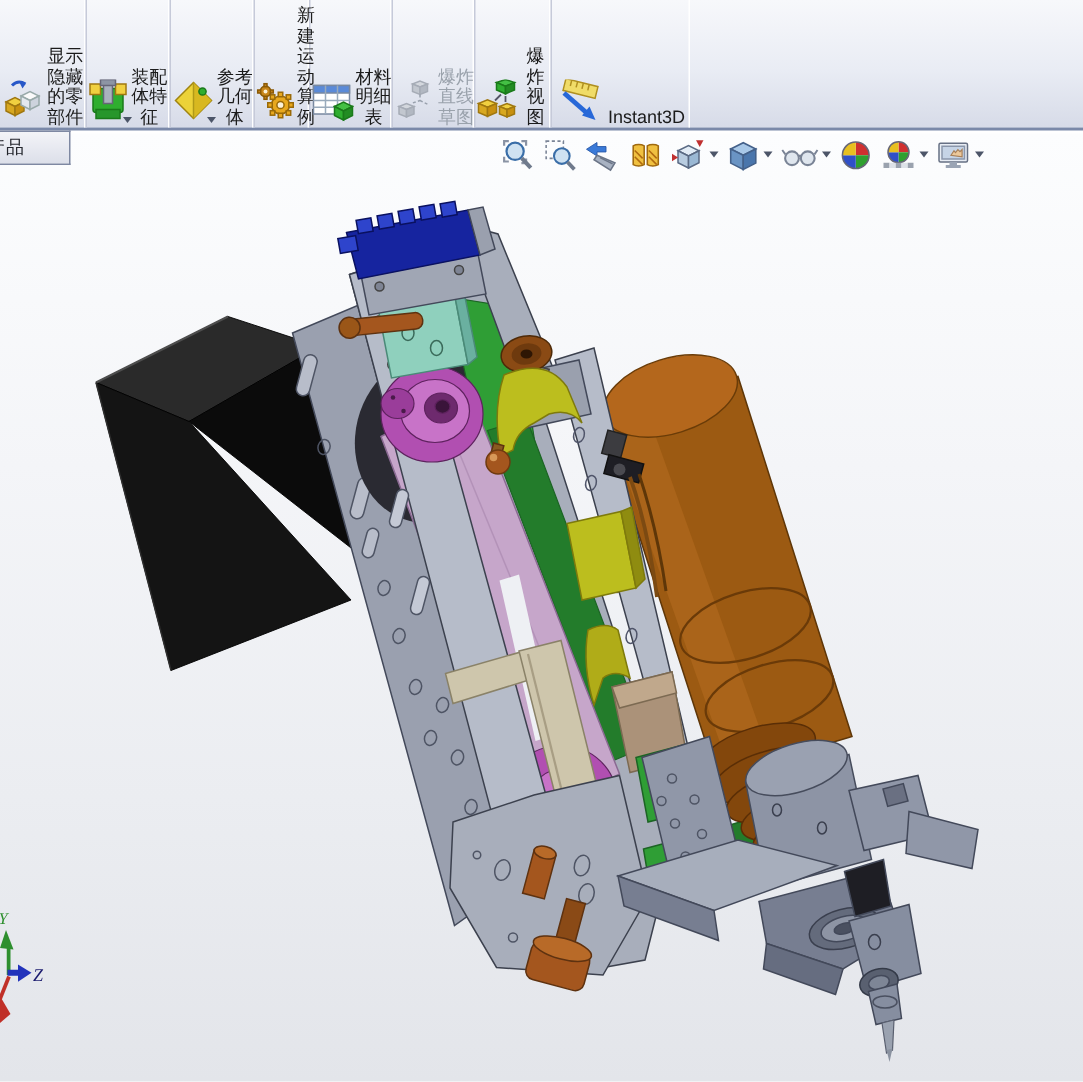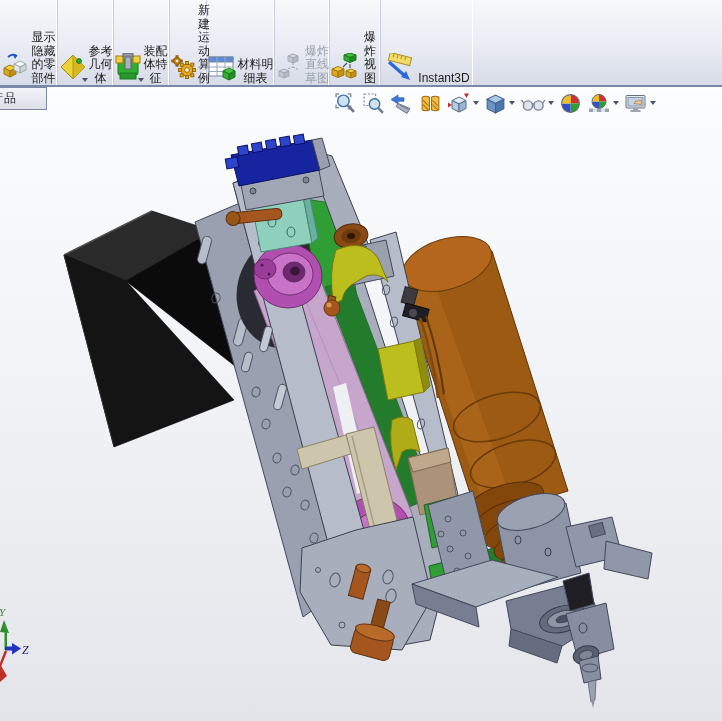--- a/index.html
+++ b/index.html
@@ -52,43 +52,43 @@
         <path d="M14 11 l6-3 6 3 -6 3 z" fill="#fafafa" stroke="#9aa"></path>
         <path d="M14 11 l0 6 6 3 0 -6 z" fill="#e4e8ee" stroke="#9aa"></path>
         <path d="M26 11 l0 6 -6 3 0 -6 z" fill="#cdd3dd" stroke="#9aa"></path>
       </svg>
     </div>
     <div class="lbl">显示隐藏的零部件</div>
   </div>
 
   <div class="rbtn" style="width:56px">
     <div class="ico">
-      <svg width="30" height="30" viewBox="0 0 30 30">
-        <polygon points="15,2 27,14 15,26 3,14" fill="#ecd238" stroke="#a08410"></polygon>
-        <polygon points="15,2 27,14 15,26" fill="#d8b820"></polygon>
-        <line x1="15" y1="2" x2="15" y2="26" stroke="#b09a18"></line>
-        <circle cx="21" cy="8" r="2.4" fill="#2fae2f" stroke="#1a7a1a"></circle>
-      </svg>
-    </div>
-    <div class="lbl">参考几何体</div>
-    <div class="dd"></div>
-  </div>
-
-  <div class="rbtn" style="width:56px">
-    <div class="ico">
       <svg width="28" height="30" viewBox="0 0 28 30">
         <rect x="4" y="6" width="20" height="16" rx="2" fill="#2fae2f" stroke="#1a7a1a"></rect>
         <rect x="2" y="3" width="7" height="7" fill="#f0d040" stroke="#a07810"></rect>
         <rect x="19" y="3" width="7" height="7" fill="#f0d040" stroke="#a07810"></rect>
         <rect x="11" y="2" width="6" height="14" fill="#aab2be" stroke="#667"></rect>
         <rect x="9" y="0" width="10" height="4" fill="#8d95a4" stroke="#667"></rect>
         <rect x="6" y="20" width="16" height="6" fill="#27962b" stroke="#1a7a1a"></rect>
       </svg>
     </div>
     <div class="lbl">装配体特征</div>
+    <div class="dd"></div>
+  </div>
+
+  <div class="rbtn" style="width:56px">
+    <div class="ico">
+      <svg width="30" height="30" viewBox="0 0 30 30">
+        <polygon points="15,2 27,14 15,26 3,14" fill="#ecd238" stroke="#a08410"></polygon>
+        <polygon points="15,2 27,14 15,26" fill="#d8b820"></polygon>
+        <line x1="15" y1="2" x2="15" y2="26" stroke="#b09a18"></line>
+        <circle cx="21" cy="8" r="2.4" fill="#2fae2f" stroke="#1a7a1a"></circle>
+      </svg>
+    </div>
+    <div class="lbl">参考几何体</div>
     <div class="dd"></div>
   </div>
 
   <div class="rbtn" style="width:37px">
     <div class="ico">
       <svg width="28" height="28" viewBox="0 0 28 28">
         <g fill="#e8a81e" stroke="#9a6a08">
           <circle cx="17" cy="16" r="6"></circle>
           <rect x="15.5" y="7.5" width="3" height="3"></rect>
             <rect x="15.5" y="21.5" width="3" height="3"></rect>
@@ -106,21 +106,21 @@
             <rect x="6" y="10.2" width="2" height="2"></rect>
           <rect x="1.8" y="6" width="2" height="2"></rect>
             <rect x="10.2" y="6" width="2" height="2"></rect>
         </g>
         <circle cx="7" cy="7" r="1.3" fill="#fbf2da"></circle>
       </svg>
     </div>
     <div class="lbl">新建运动算例</div>
   </div>
 
-  <div class="rbtn" style="width:68px">
+  <div class="rbtn" style="width:55px">
     <div class="ico">
       <svg width="30" height="28" viewBox="0 0 30 28">
         <rect x="2" y="3" width="24" height="19" fill="#ffffff" stroke="#7888a0"></rect>
         <rect x="2" y="3" width="24" height="5" fill="#5a8ad8" stroke="#7888a0"></rect>
         <line x1="2" y1="13" x2="26" y2="13" stroke="#9ab"></line>
         <line x1="2" y1="17.5" x2="26" y2="17.5" stroke="#9ab"></line>
         <line x1="10" y1="3" x2="10" y2="22" stroke="#9ab"></line>
         <line x1="18" y1="3" x2="18" y2="22" stroke="#9ab"></line>
         <path d="M16 17 l6-3 6 3 -6 3 z" fill="#44c044" stroke="#1a7a1a"></path>
         <path d="M16 17 l0 6 6 3 0 -6 z" fill="#2fae2f" stroke="#1a7a1a"></path>

